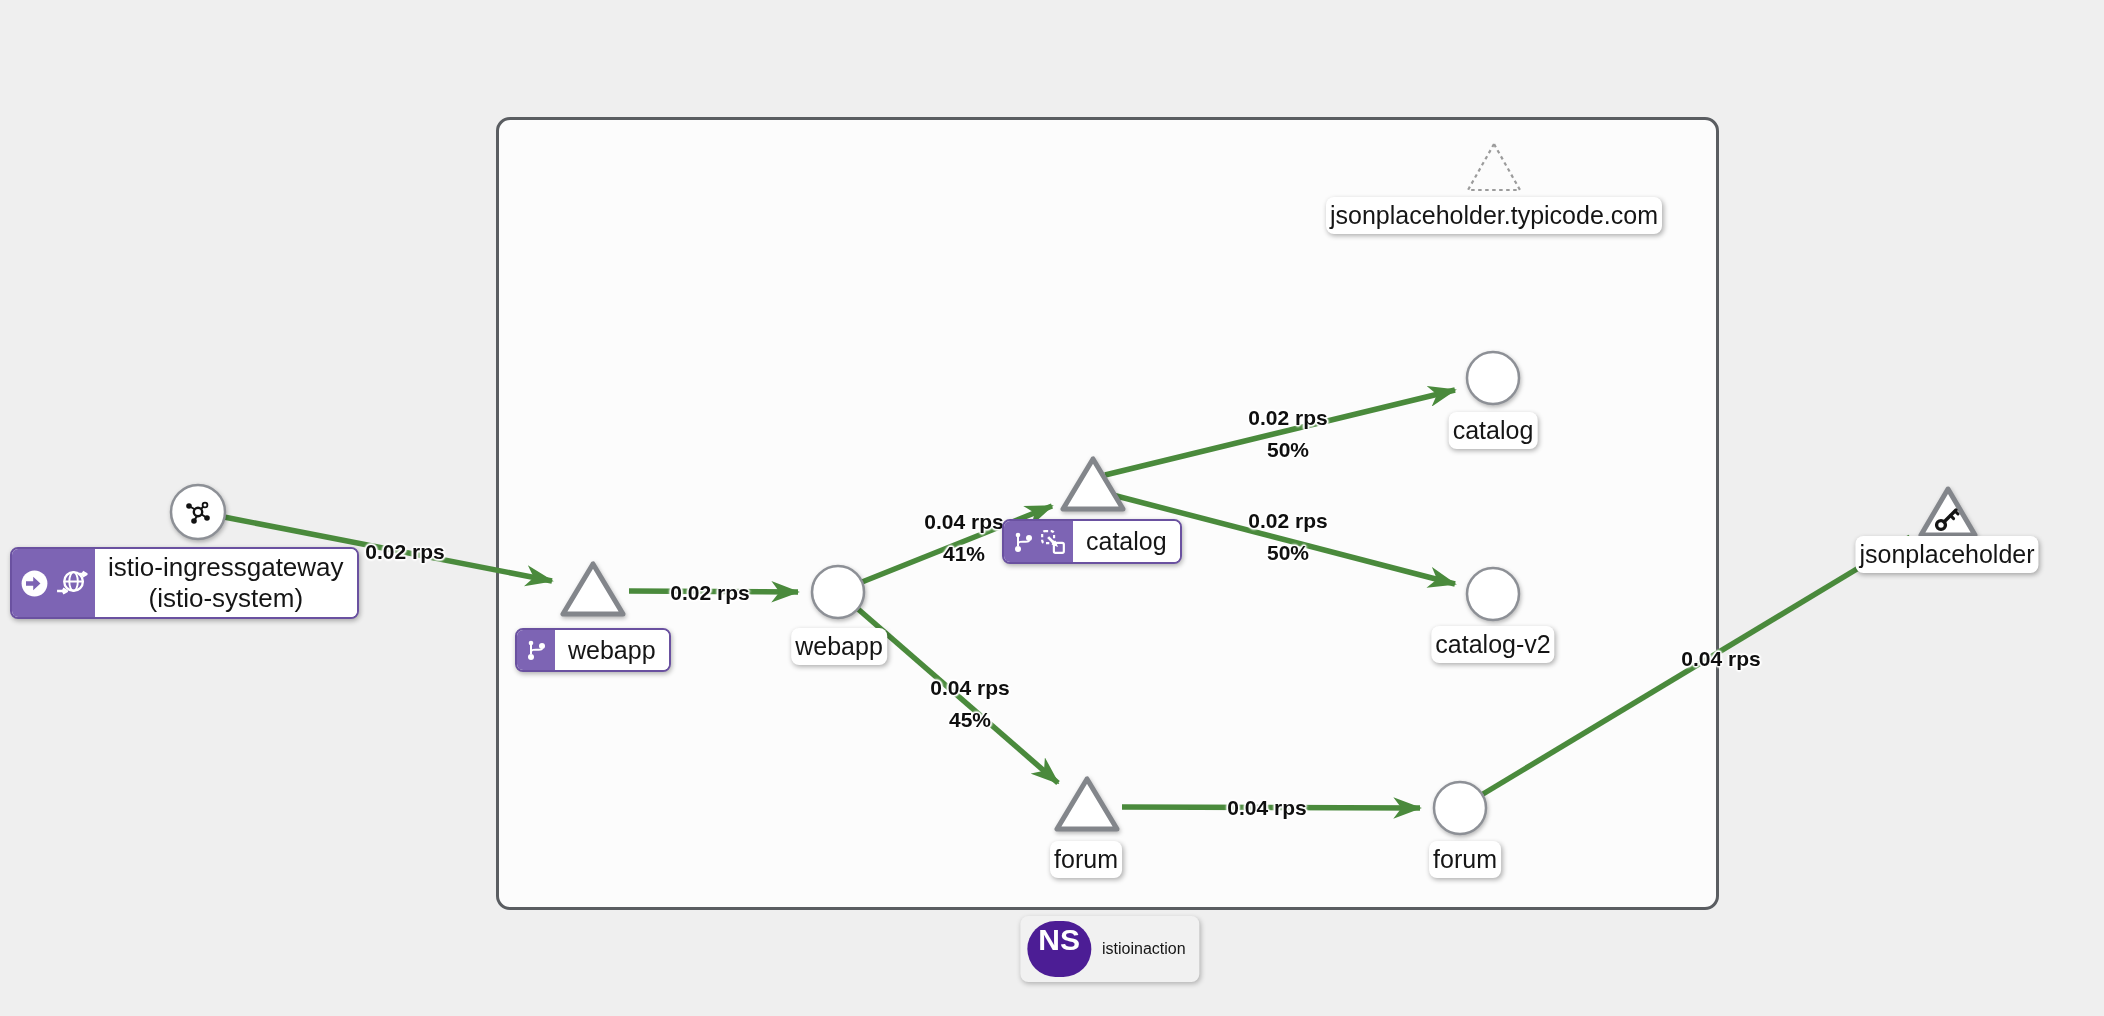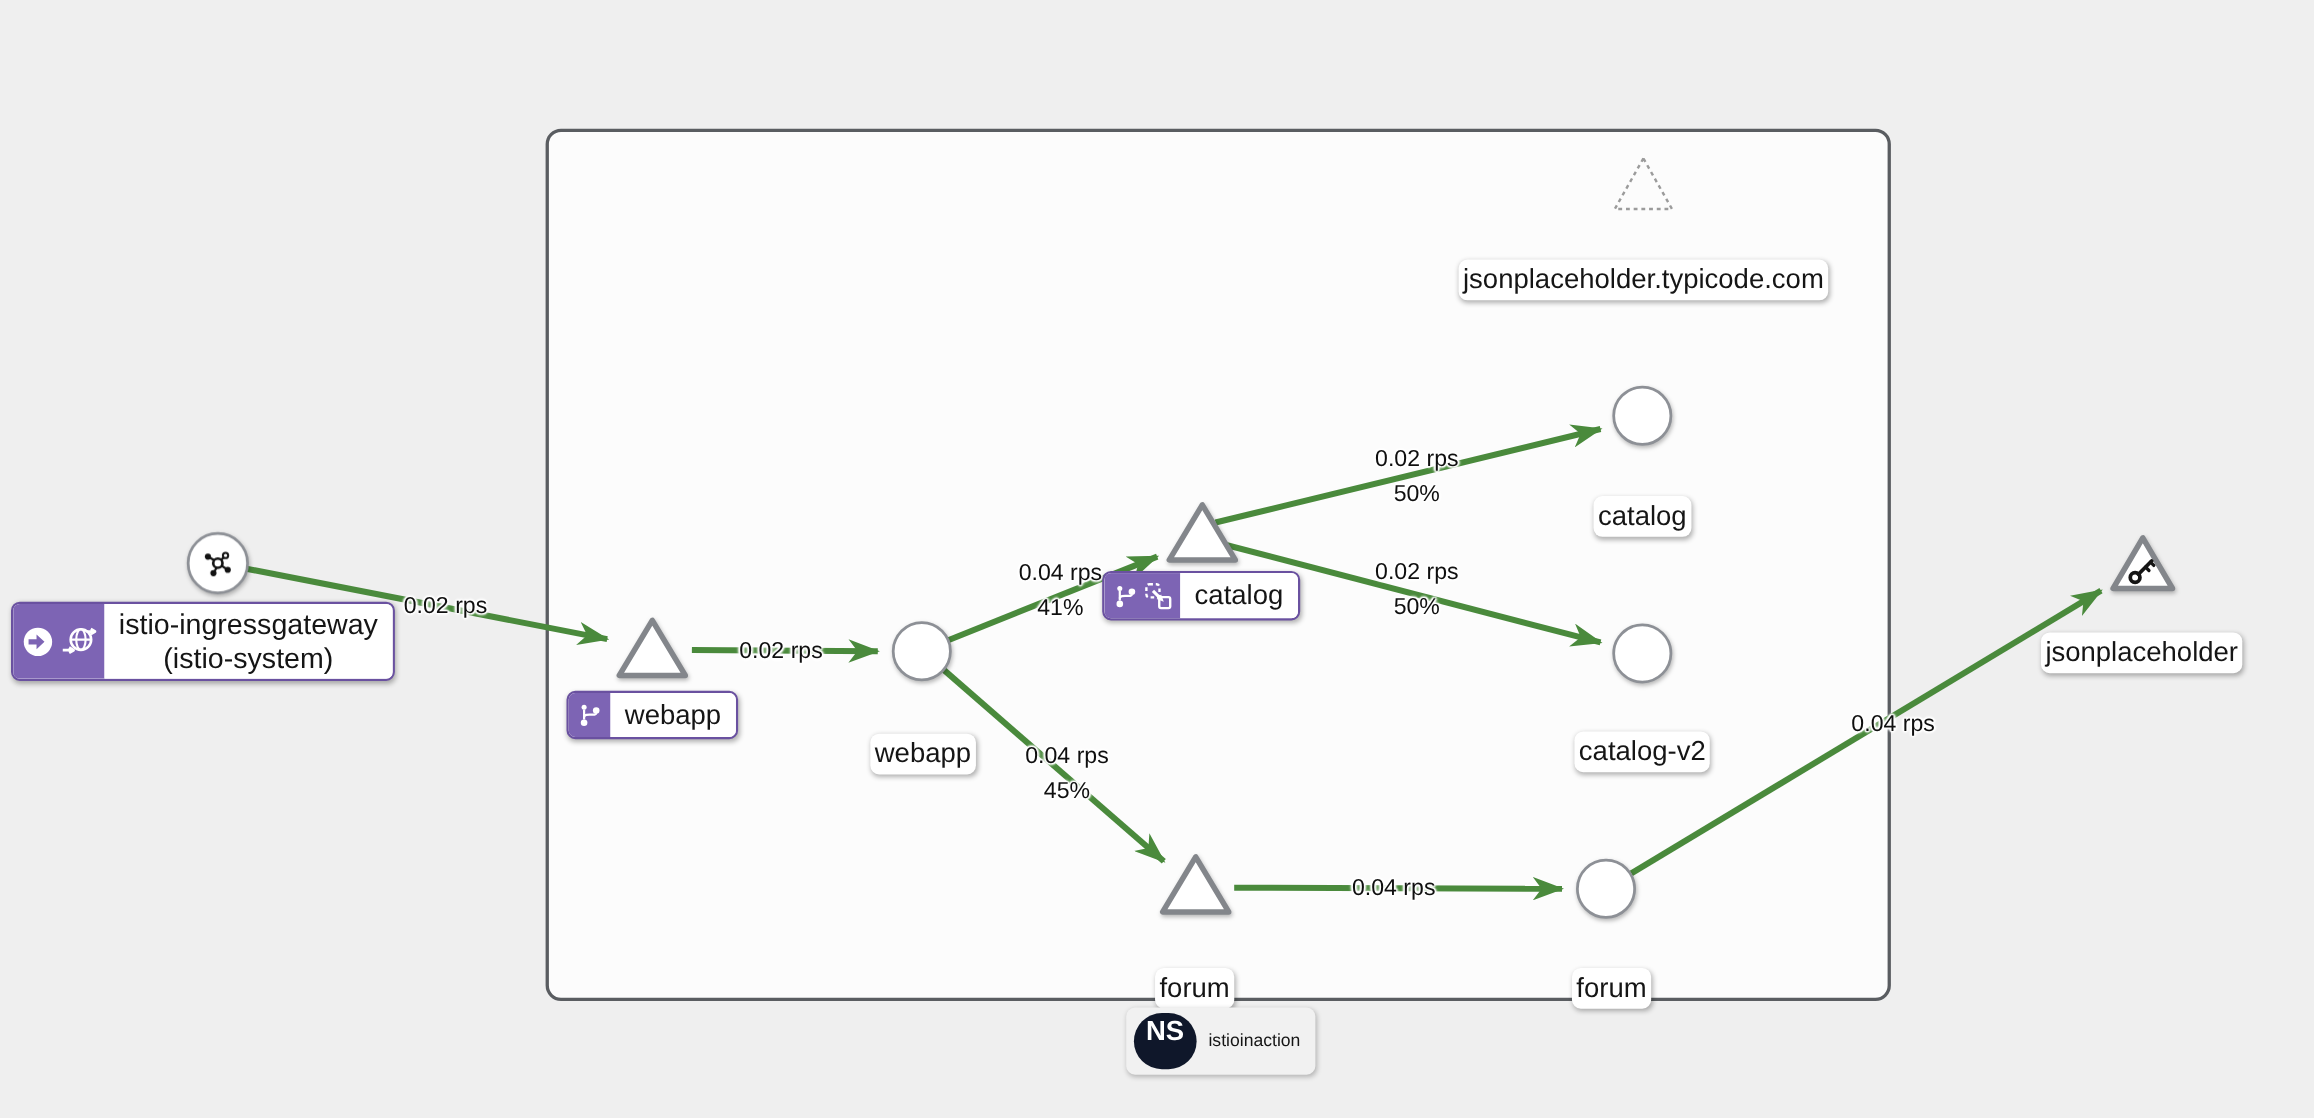--- a/index.html
+++ b/index.html
@@ -31,34 +31,35 @@
     position: absolute;
     transform: translate(-50%, -50%);
     z-index: 2;
     font-size: 21px;
     line-height: 1.0;
     text-align: center;
     white-space: nowrap;
     color: #0f0f0f;
     text-shadow: -2px 0 2px #fff, 2px 0 2px #fff, 0 -2px 2px #fff, 0 2px 2px #fff,
                  -1px -1px 1px #fff, 1px 1px 1px #fff, -1px 1px 1px #fff, 1px -1px 1px #fff;
+    font-weight: bold;
   }
   .edge-label .pct { margin-top: 11px; }
 
   
   .node-label {
     position: absolute;
     z-index: 3;
     background: #fff;
     border-radius: 8px;
     box-shadow: 1px 2px 5px rgba(0,0,0,.3);
     font-size: 25px;
     white-space: nowrap;
   }
-  .node-label.plain { padding: 4px 4px; transform: translateX(-50%); margin-top: 39px; }
+  .node-label.plain { padding: 4px 4px; transform: translateX(-50%); }
   .node-label.badged {
     display: flex;
     align-items: stretch;
     padding: 0;
     border: 2px solid #6a51a0;
     overflow: hidden;
   }
   .badge-strip {
     background: #7d64b4;
     display: flex;
@@ -86,24 +87,24 @@
     z-index: 3;
     display: flex;
     align-items: center;
     gap: 11px;
     background: #f1f1f1;
     border-radius: 8px;
     box-shadow: 1px 2px 5px rgba(0,0,0,.25);
     padding: 5px 14px 5px 7px;
   }
   .ns-pill {
-    background: #0f172a;
+    background: #4c1d95;
     color: #fff;
     font-weight: 700;
-    font-size: 25px;
+    font-size: 30px;
     padding: 2px 11px 20px;
     border-radius: 999px;
   }
   .ns-name { font-size: 16px; }
 </style>
 </head>
 <body>
 
 <div id="stage">
 

